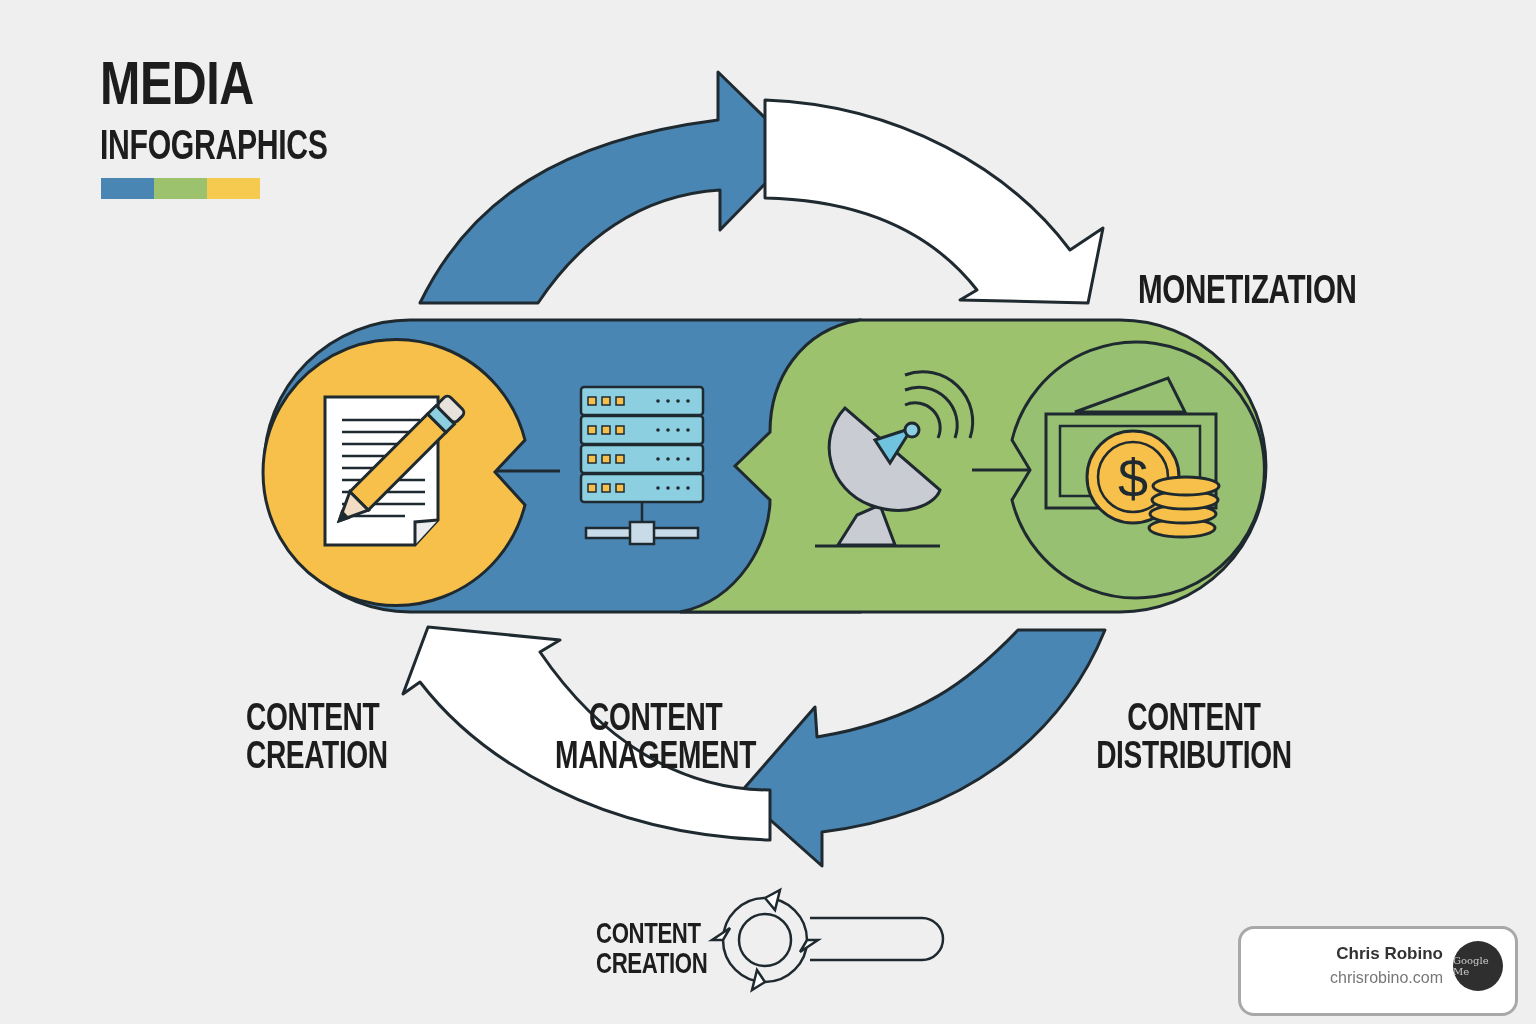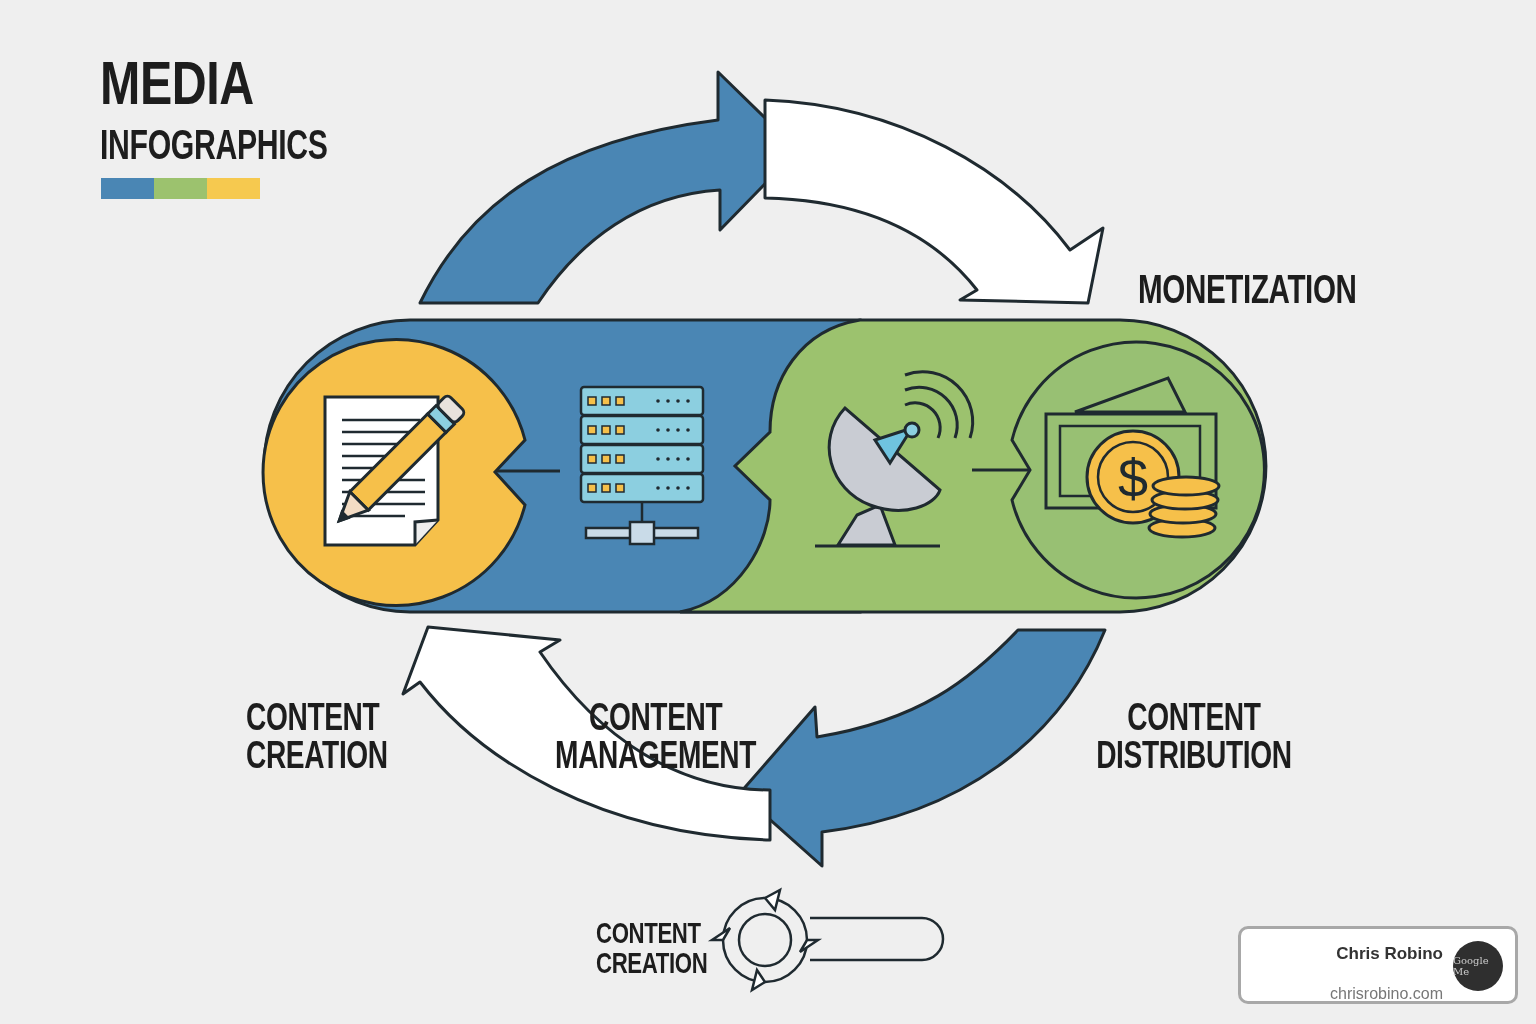--- a/index.html
+++ b/index.html
@@ -7,25 +7,25 @@
          font-family: "DejaVu Sans", sans-serif; }
   .cond { font-family: "Liberation Sans", sans-serif; font-weight: bold; color: #1d1d1d;
           transform-origin: left top; letter-spacing: -0.5px; }
   .title1 { position: absolute; left: 100px; top: 52px; font-size: 62px; line-height: 1; transform: scaleX(0.78); }
   .title2 { position: absolute; left: 100px; top: 124px; font-size: 42px; line-height: 1; transform: scaleX(0.72); }
   .swatches { position: absolute; left: 101px; top: 178px; display: flex; height: 21px; }
   .swatches div { width: 53px; height: 21px; }
   .label { position: absolute; font-size: 38px; line-height: 38px; text-align: center; transform: scaleX(0.74); }
   .label span { display: block; }
   svg.main { position: absolute; left: 0; top: 0; }
-  .card { position: absolute; left: 1238px; top: 926px; width: 280px; height: 78px; background: #fff;
-          border: 3px solid #a8a8a8; border-radius: 10px; box-sizing: border-box; }
+  .card { position: absolute; left: 1238px; top: 926px; width: 280px; height: 90px; background: #fff;
+          border: 3px solid #a8a8a8; border-radius: 16px; box-sizing: border-box; }
   .card-name { position: absolute; right: 72px; top: 15px; font-family: "Liberation Sans", sans-serif;
                font-weight: bold; font-size: 17px; color: #333; }
-  .card-url { position: absolute; right: 72px; top: 56px; font-family: "Liberation Sans", sans-serif;
+  .card-url { position: absolute; right: 72px; top: 40px; font-family: "Liberation Sans", sans-serif;
               font-size: 16px; color: #777; }
   .card-avatar { position: absolute; right: 12px; top: 12px; width: 50px; height: 50px; border-radius: 50%;
                  background: #2f2f2f; color: #ccc; font-family: "DejaVu Serif", serif; font-size: 10px;
                  display: flex; align-items: center; justify-content: center; line-height: 11px; }
 </style>
 </head>
 <body>
 
 <div class="cond title1">MEDIA</div>
 <div class="cond title2">INFOGRAPHICS</div>

